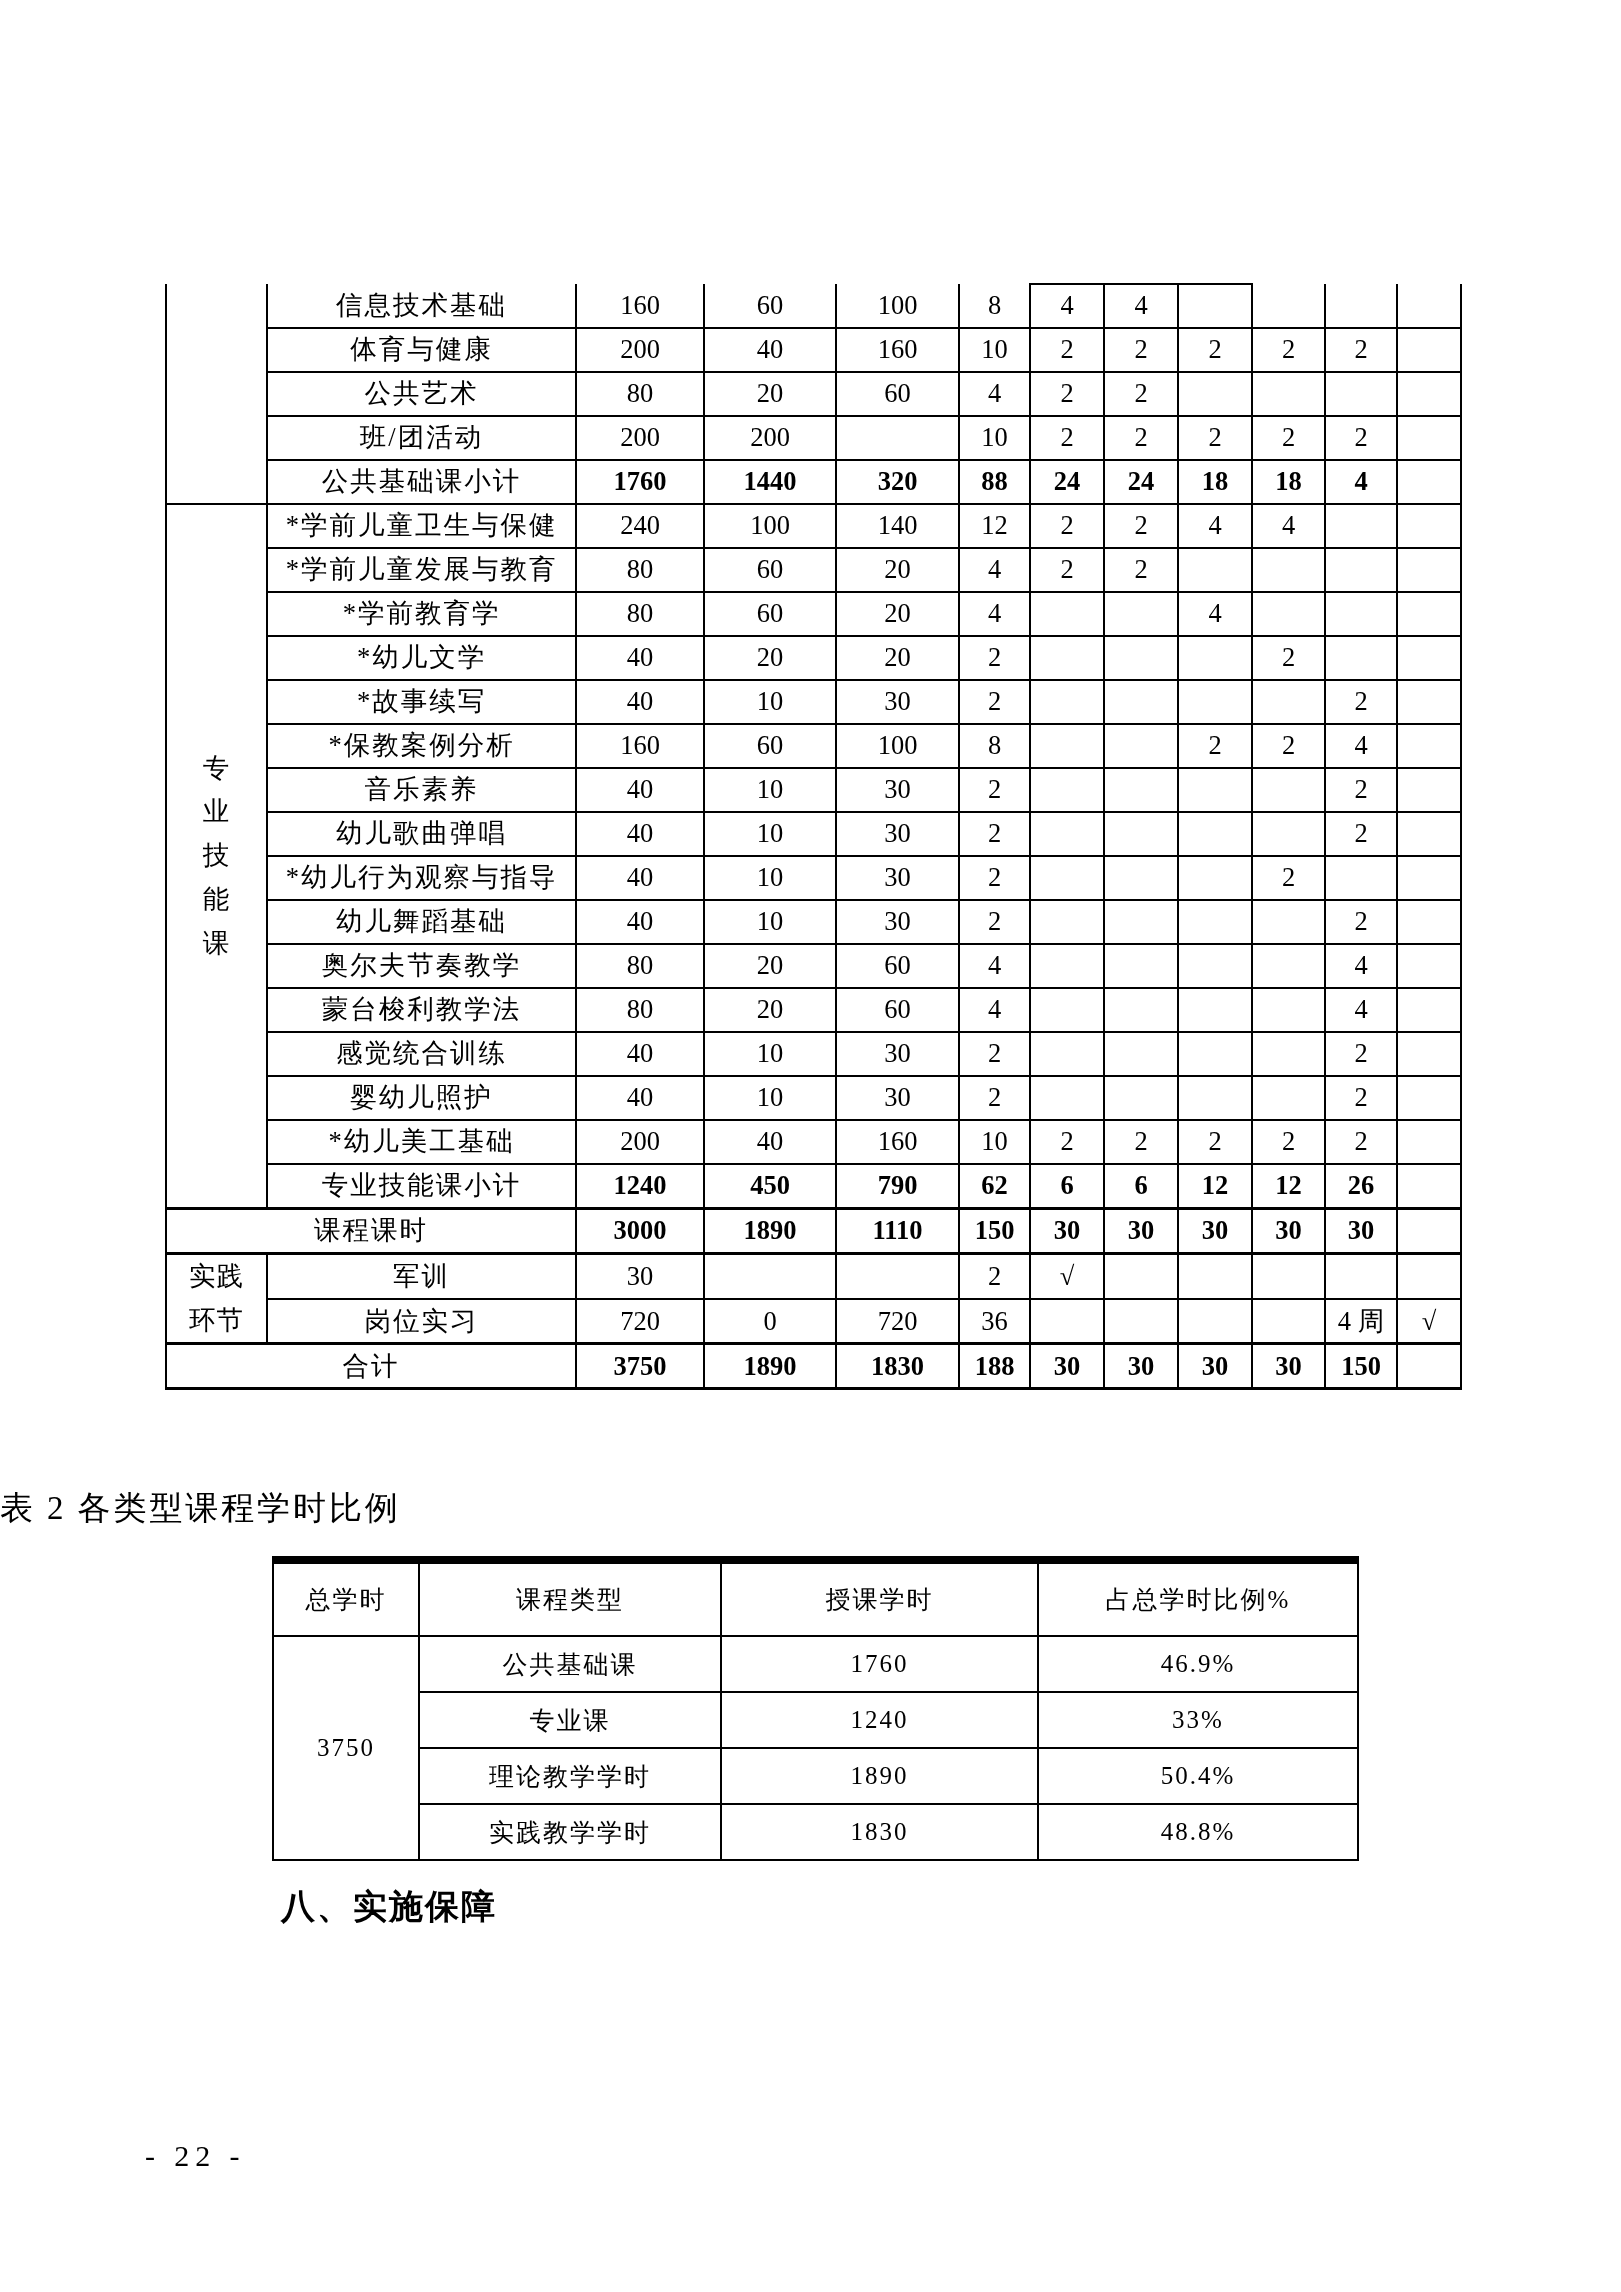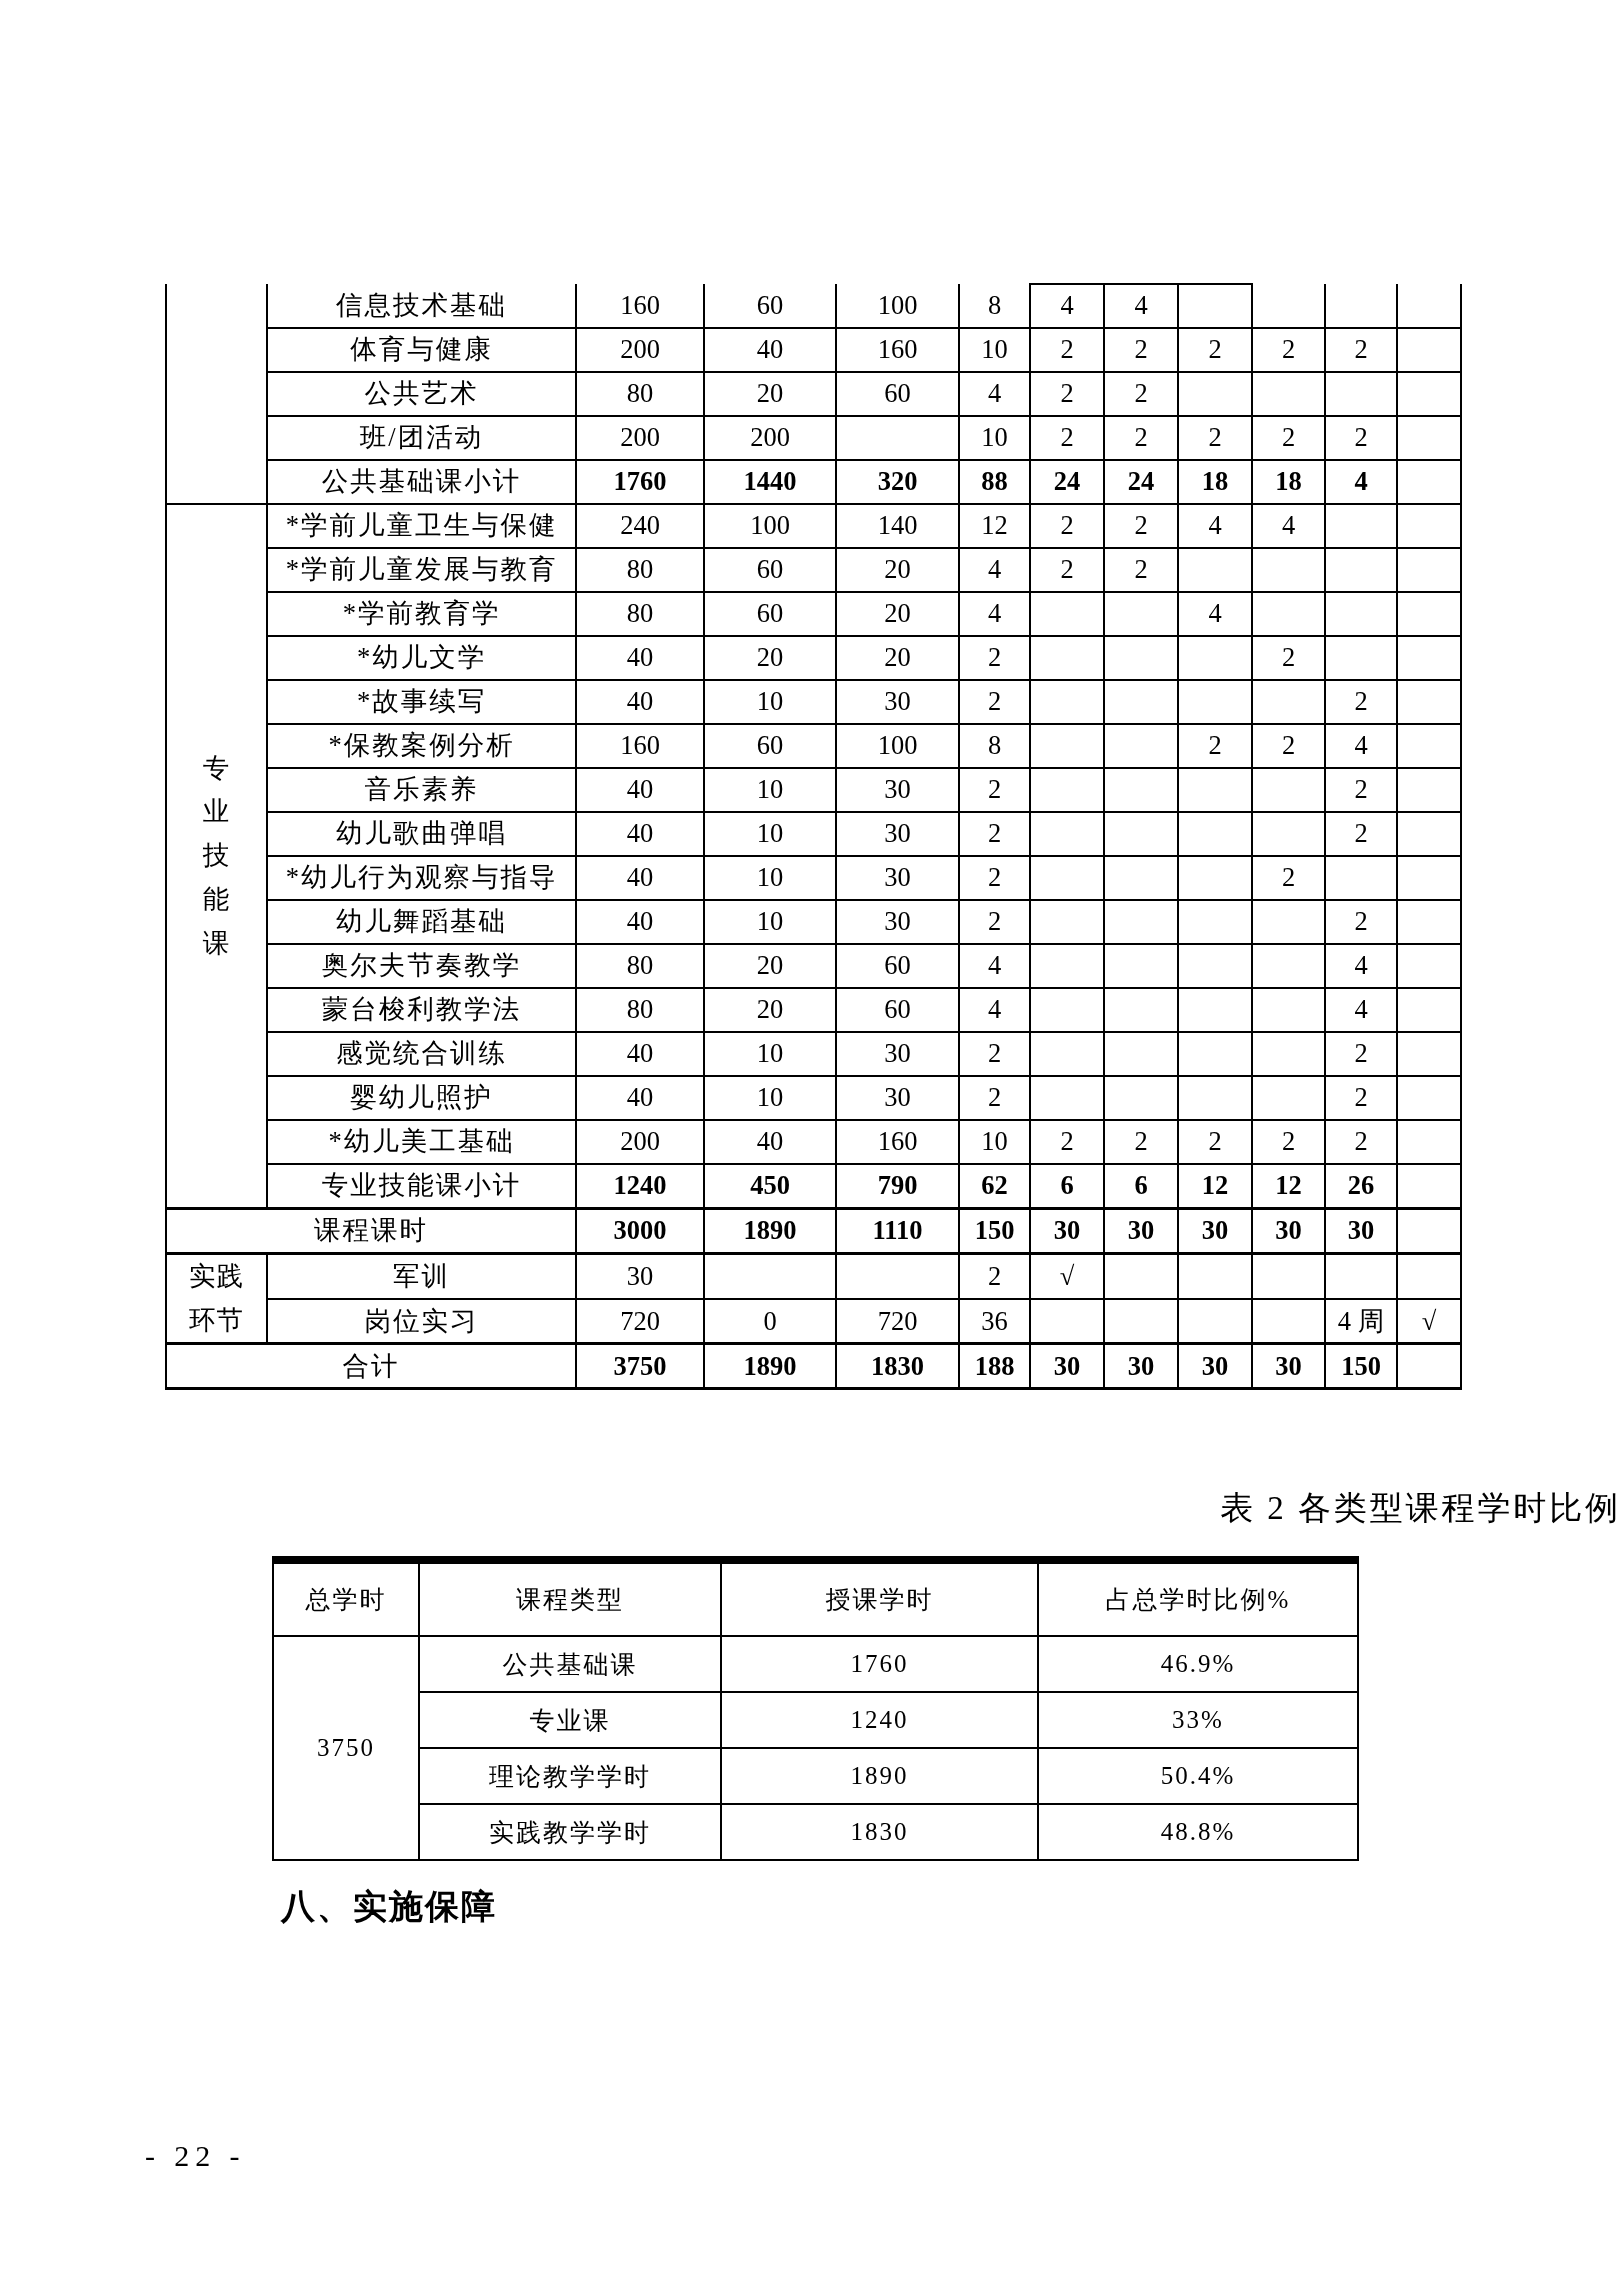--- a/index.html
+++ b/index.html
@@ -30,21 +30,21 @@
   #t1 tr.thick td { border-top-width:3.9px;margin-left:20px; }
   #t1 tr.last td { border-bottom-width:3.9px; }
   #t1 td.name { letter-spacing:2px; }
   #t1 td.b { font-weight:bold; }
   #t1 td.cat { line-height:1.65; letter-spacing:1px; }
   #t1 td.cat div { line-height:1.65; }
 
   
   .t2-title {
     position:absolute; left:0; top:1486px; width:1621px;
-    text-align:right; font-size:33px; letter-spacing:2.9px;
+    text-align:left; font-size:33px; letter-spacing:2.9px;
   }
   #t2 {
     position:absolute; left:272px; top:1556px;
     border-collapse:collapse; table-layout:fixed;
     border-top:8.8px solid #000;
     border-left:2.9px solid #000; border-right:2.9px solid #000; border-bottom:2.9px solid #000;
   }
   #t2 td {
     border:2px solid #000;
     text-align:center; vertical-align:middle;

